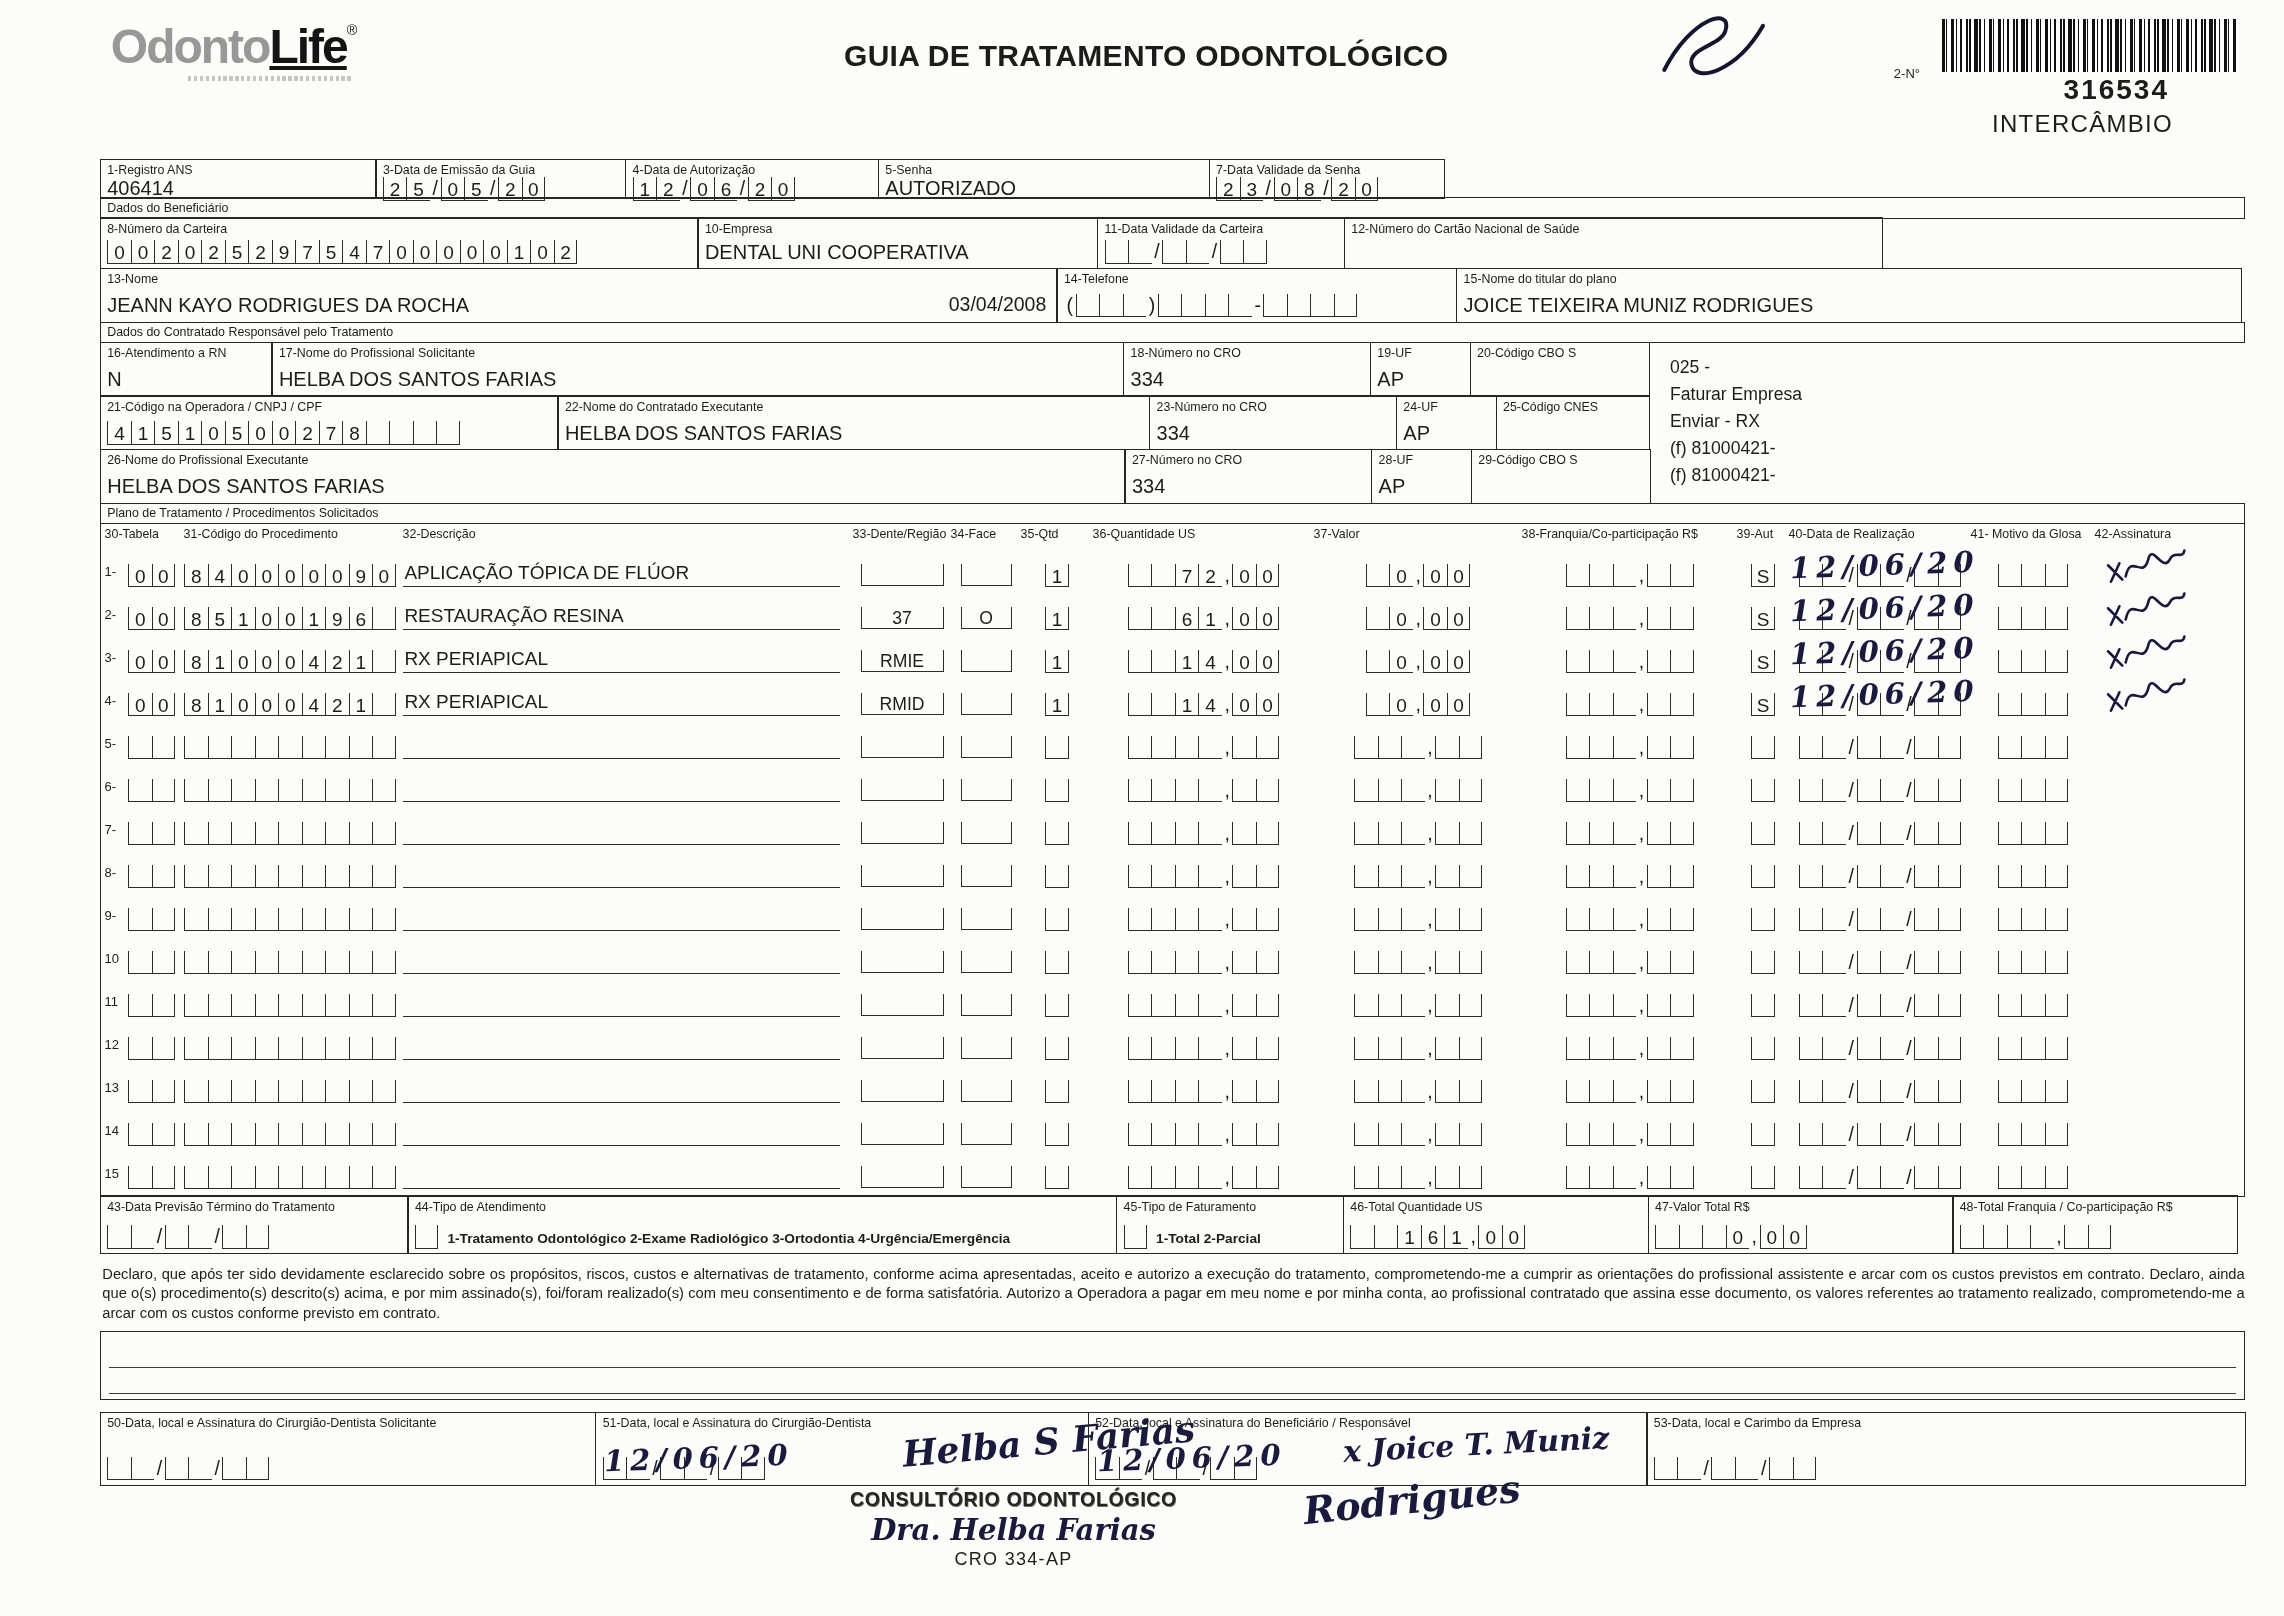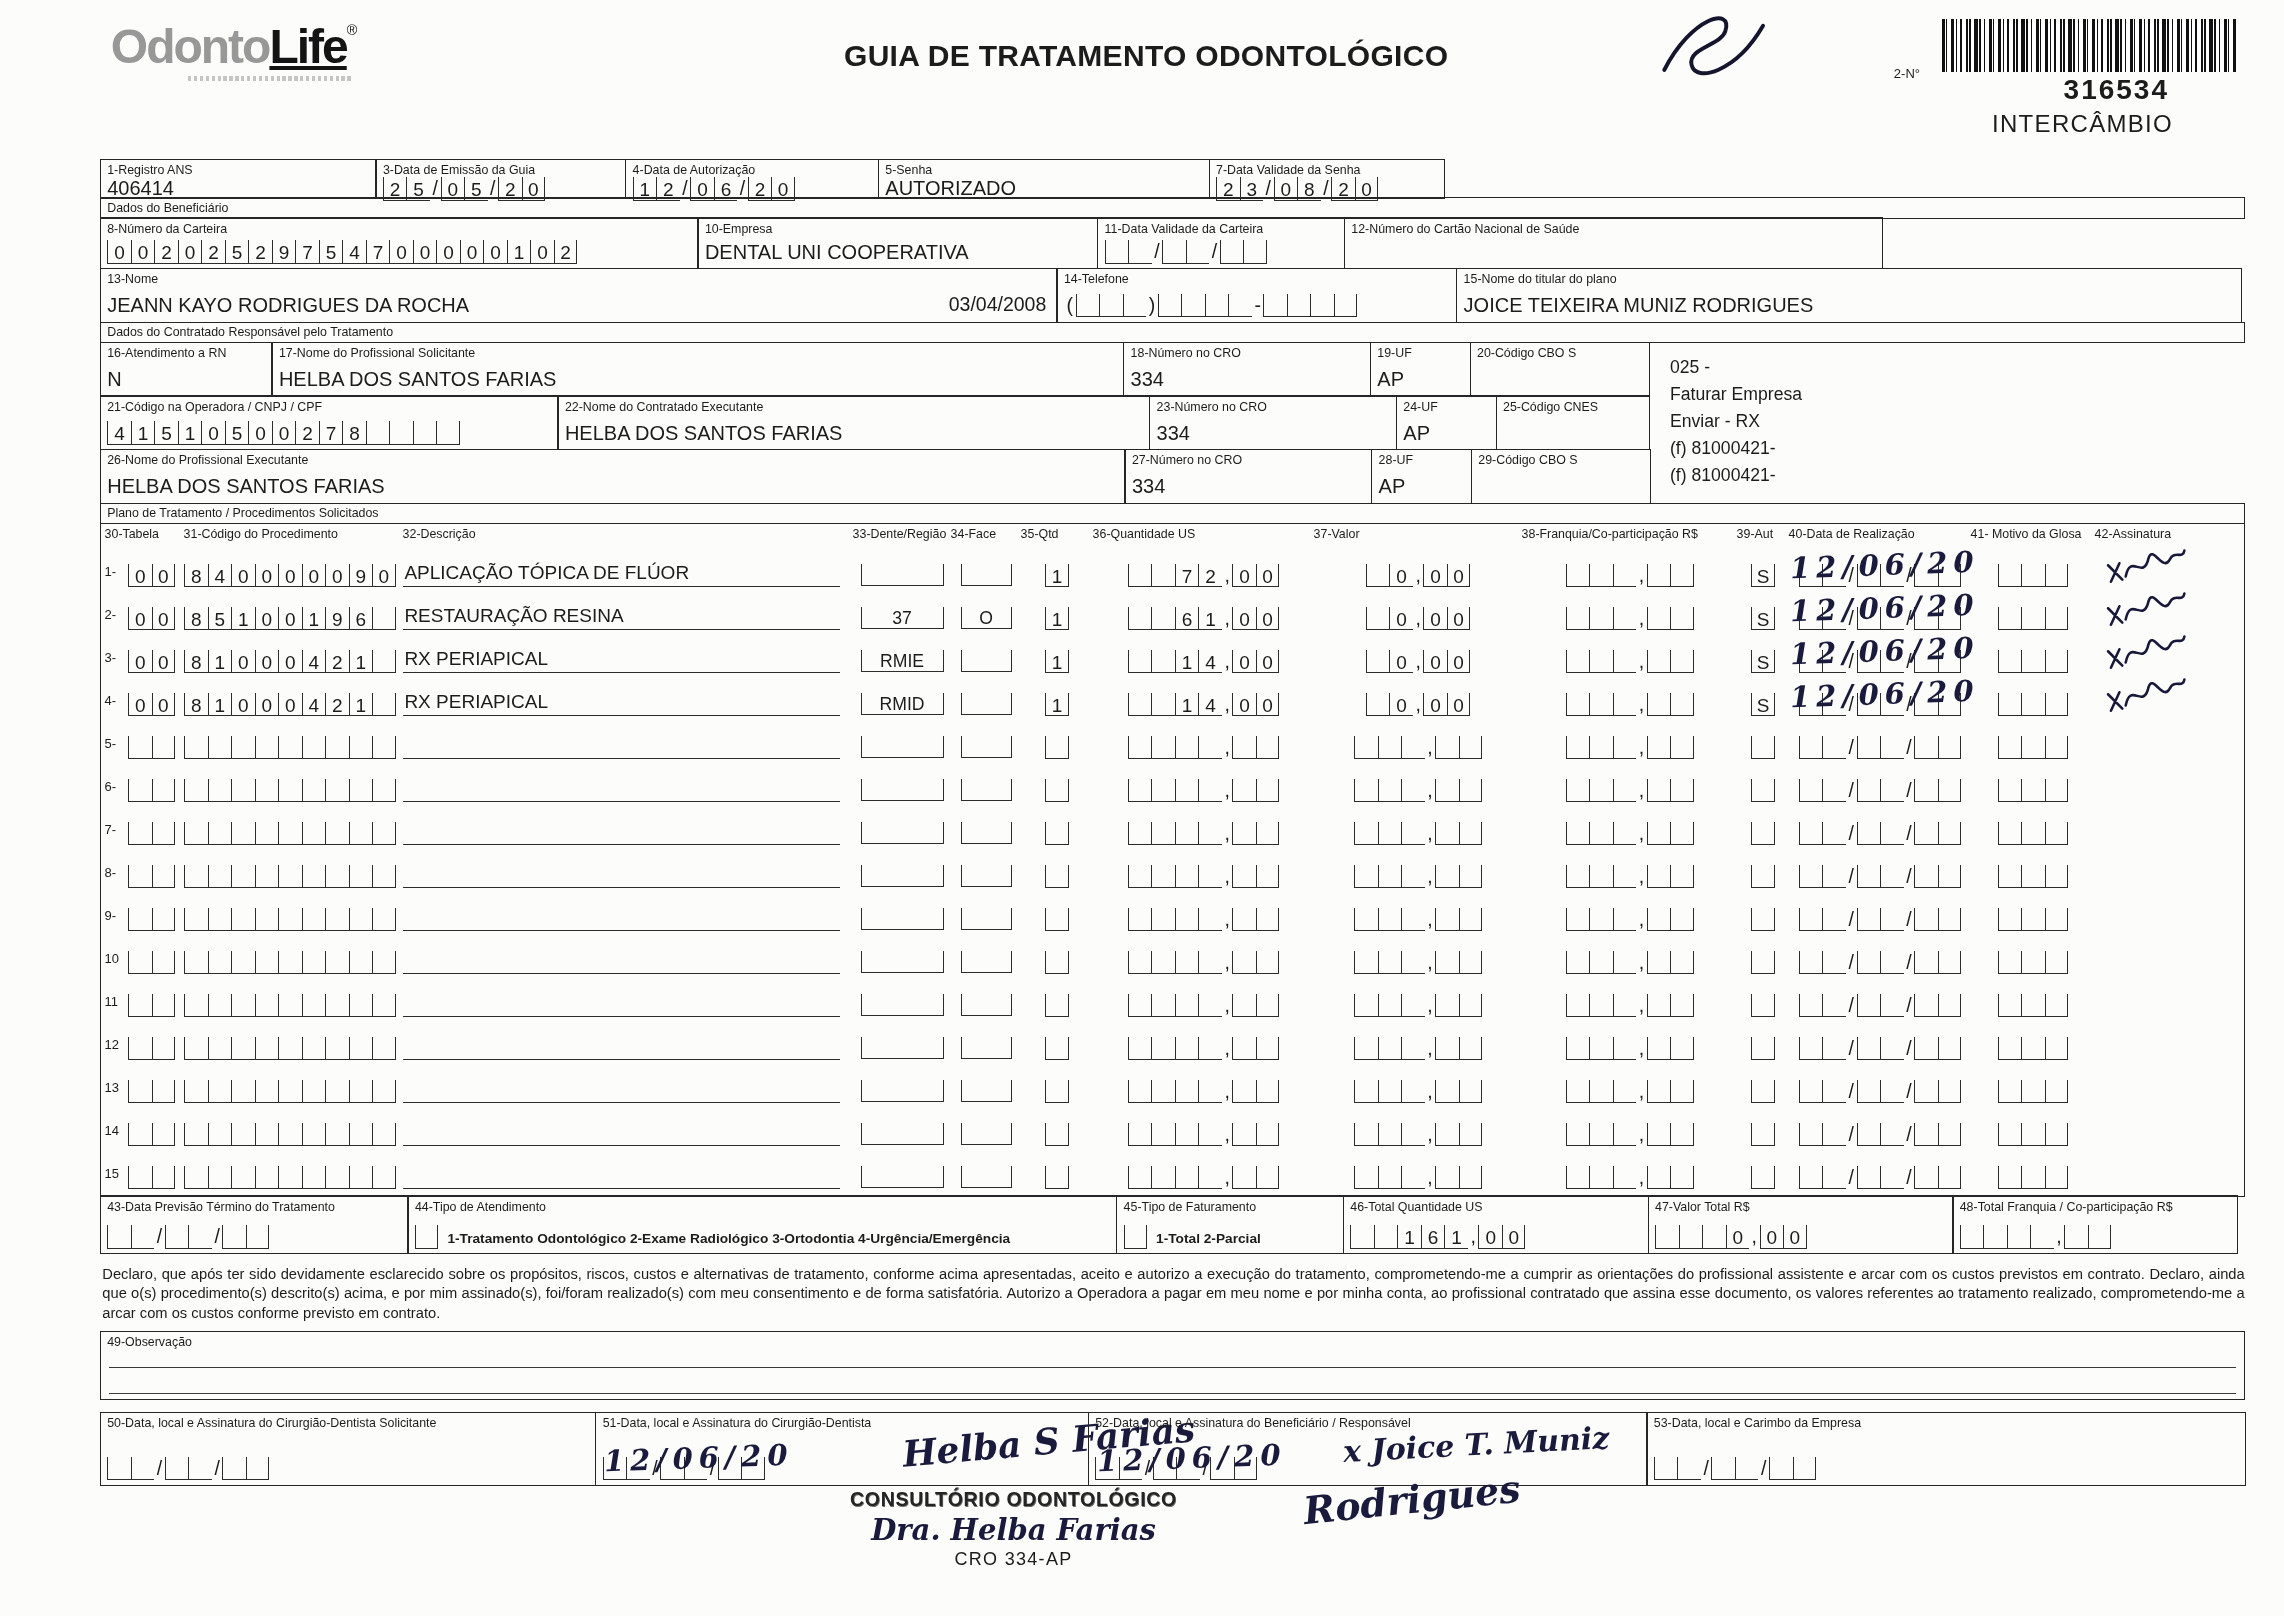--- a/index.html
+++ b/index.html
@@ -1887,21 +1887,20 @@
             <span class="comb-sep">,</span>
             <span class="comb-cell">&nbsp;</span>
             <span class="comb-cell">&nbsp;</span>
           </span>
       </div>
     </div>
 
     <div class="declaration">Declaro, que após ter sido devidamente esclarecido sobre os propósitos, riscos, custos e alternativas de tratamento, conforme acima apresentadas, aceito e autorizo a execução do tratamento, comprometendo-me a cumprir as orientações do profissional assistente e arcar com os custos previstos em contrato. Declaro, ainda que o(s) procedimento(s) descrito(s) acima, e por mim assinado(s), foi/foram realizado(s) com meu consentimento e de forma satisfatória. Autorizo a Operadora a pagar em meu nome e por minha conta, ao profissional contratado que assina esse documento, os valores referentes ao tratamento realizado, comprometendo-me a arcar com os custos conforme previsto em contrato.</div>
 
     <div class="obsbox">
-      <div class="flabel">49-Observação</div>
       <div class="obs-line l1"></div>
       <div class="obs-line l2"></div>
     </div>
 
     <div class="frow sigrow">
       <div class="fbox sigbox" style="width:511px">
         <div class="flabel">50-Data, local e Assinatura do Cirurgião-Dentista Solicitante</div>
         <span class="fcomb">
             <span class="comb-cell">&nbsp;</span>
             <span class="comb-cell">&nbsp;</span>

